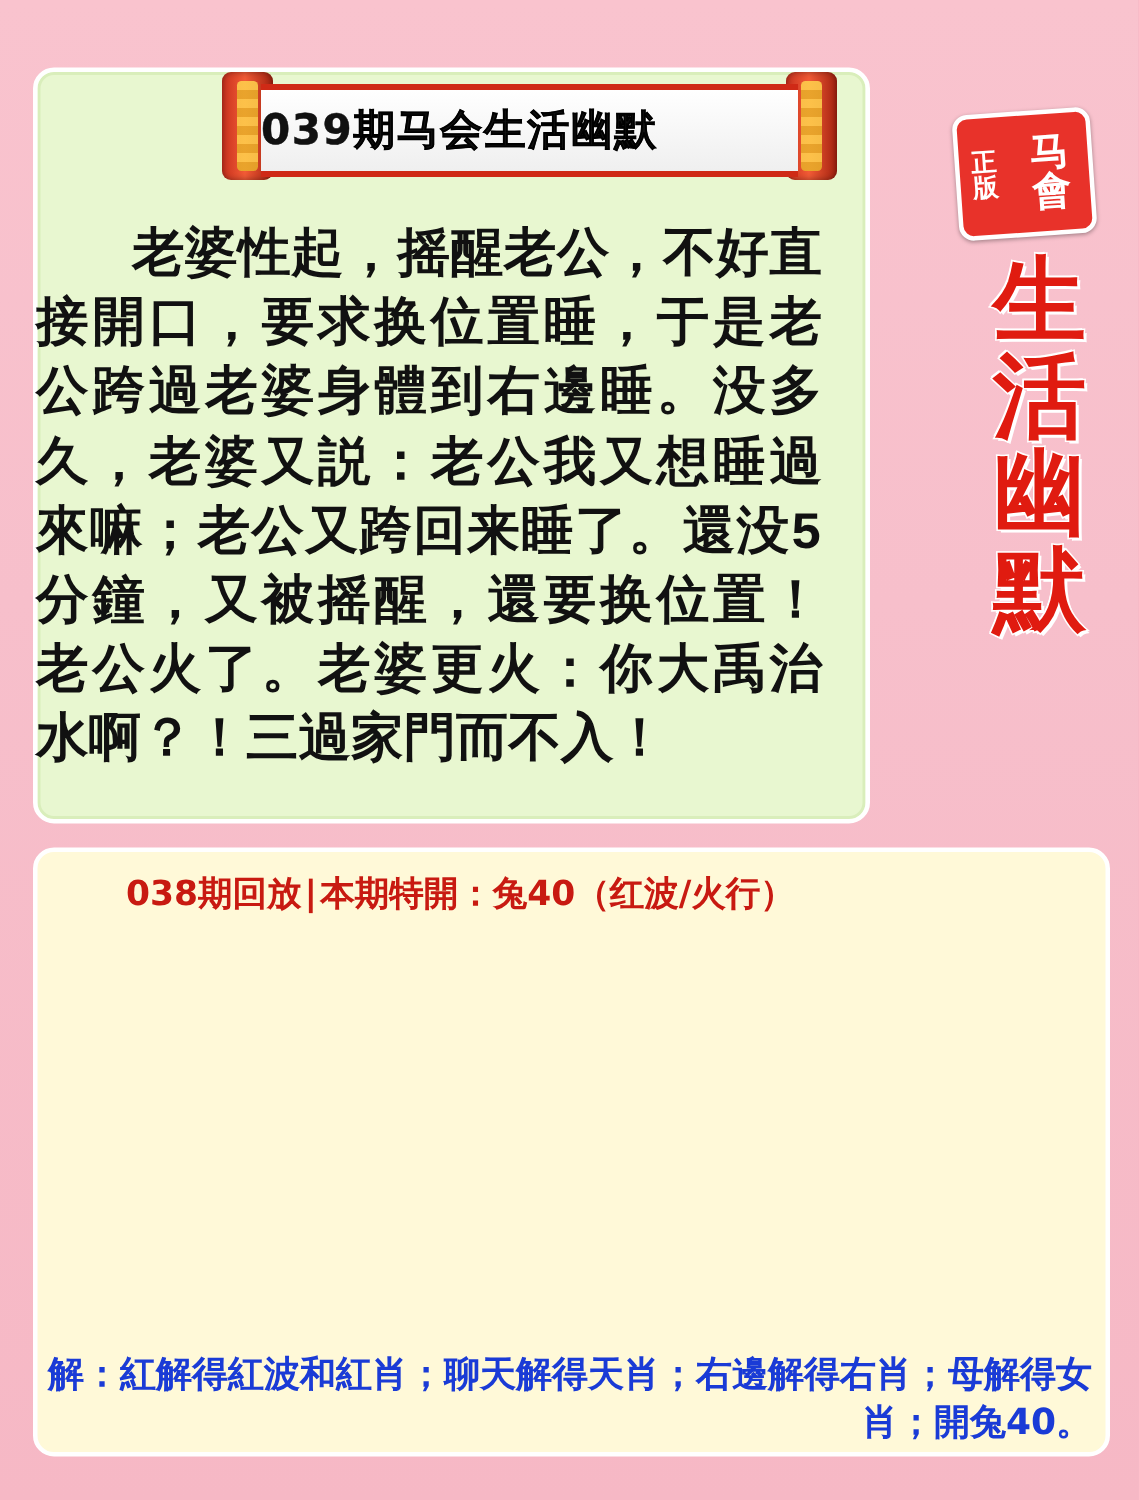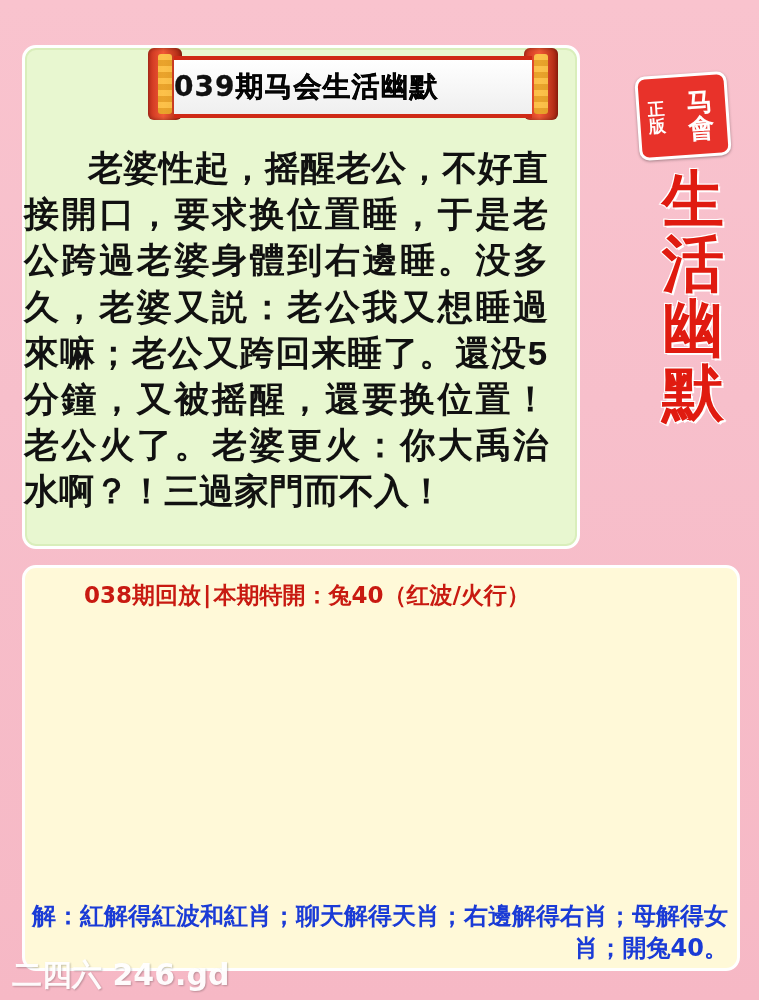--- a/index.html
+++ b/index.html
@@ -261,15 +261,14 @@
 
   <div class="bottom-panel"></div>
 
   <div class="recap-line">
     <span>038期回放</span><span class="sep">|</span><span>本期特開：兔40（红波/火行）</span>
   </div>
 
 
   <div class="answer">解：紅解得紅波和紅肖；聊天解得天肖；右邊解得右肖；母解得女肖；開兔40。</div>
 
-  <div class="watermark">二四六 246.gd</div>
 
 </div>
 
 </body></html>

